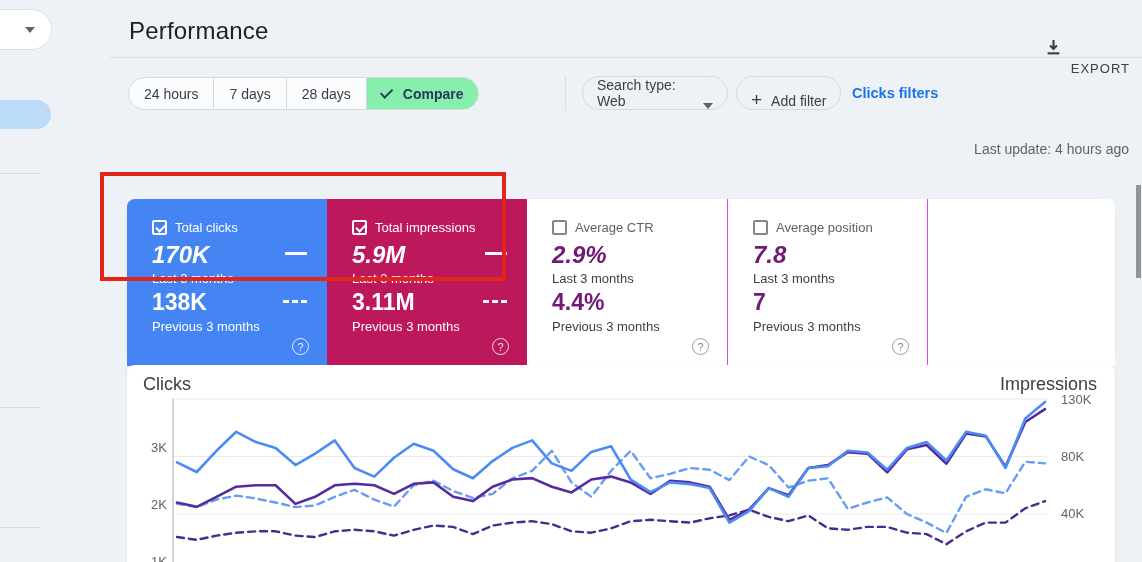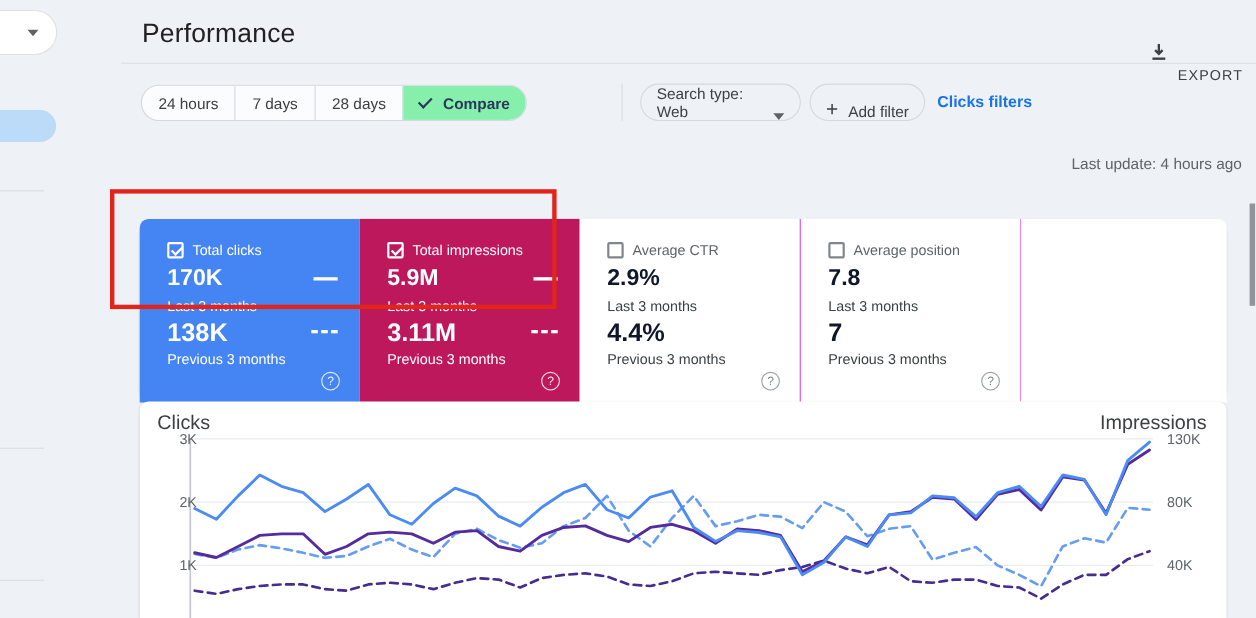--- a/index.html
+++ b/index.html
@@ -65,45 +65,45 @@
   .card.white + .card.white, .card-filler { border-left:1px solid #d946ef; }
   .card-filler { flex:1; background:#fff; border-radius:0 8px 0 0; }
   .card-head { position:absolute; left:25px; top:21px; display:flex; align-items:center; gap:8px; }
   .cbx { width:15px; height:15px; border-radius:2px; position:relative; flex:0 0 auto; }
   .cbx.on { border:2px solid #fff; }
   .cbx.on::after { content:""; position:absolute; left:2px; top:2px; width:8px; height:4px;
     border-left:2px solid #fff; border-bottom:2px solid #fff; transform:rotate(-45deg); }
   .cbx.off { border:2px solid #80868b; }
   .card-title { font-size:13px; }
   .card.white .card-title { color:#5f6368; }
-  .v1 { position:absolute; left:25px; top:42px; font-size:21px; font-weight:bold; }
+  .v1 { position:absolute; left:25px; top:42px; font-size:24px; font-weight:bold;font-style:italic; }
   .p1 { position:absolute; left:25px; top:72px; font-size:13px; }
   .v2 { position:absolute; left:25px; top:90px; font-size:23px; font-weight:bold; }
   .p2 { position:absolute; left:25px; top:120px; font-size:13px; }
-  .card.white .v1, .card.white .v2 { color:#0f172a; }
+  .card.white .v1, .card.white .v2 { color:#701a75; }
   .leg-solid { position:absolute; right:20px; top:53px; width:22px; height:3px; background:#fff; }
   .leg-dash { position:absolute; right:20px; top:101px; width:24px; display:flex; gap:3px; }
   .leg-dash i { width:6px; height:3px; background:#fff; }
   .help { position:absolute; right:18px; bottom:11px; width:17px; height:17px; border-radius:50%;
     font-size:11px; display:flex; align-items:center; justify-content:center; cursor:pointer; }
   .card.blue .help, .card.purple .help { border:1.5px solid rgba(255,255,255,.85); color:rgba(255,255,255,.9); }
   .card.white .help { border:1.5px solid #9aa0a6; color:#80868b; }
 
   
   .annotation-rect { position:absolute; left:100px; top:172px; width:406px; height:109px;
     border:4px solid #e2251a; z-index:30; pointer-events:none; }
 
   
   .chart-panel { position:absolute; left:127px; top:365px; width:988px; height:197px;
     background:#fff; border-radius:8px 8px 0 0; box-shadow:0 1px 2px rgba(60,64,67,.15); overflow:hidden; }
   .axis-title { position:absolute; top:9px; font-size:18px; color:#3c4043; }
   .axis-title.left { left:16px; }
   .axis-title.right { right:18px; }
   .tick { position:absolute; font-size:13px; color:#5f6368; }
-  .tick.l { left:12px; width:40px; text-align:right; }
+  .tick.l { left:0; width:40px; text-align:right;margin-top:48px; }
   .tick.r { left:934px; }
   .t0 { top:27px; } .t1 { top:84px; } .t2 { top:141px; }
   .chart-svg { position:absolute; left:0; top:0; }
 
   
   .scrollbar-thumb { position:absolute; right:1px; top:185px; width:5px; height:93px; background:#8f959b; }
 </style>
 </head>
 <body>
 

